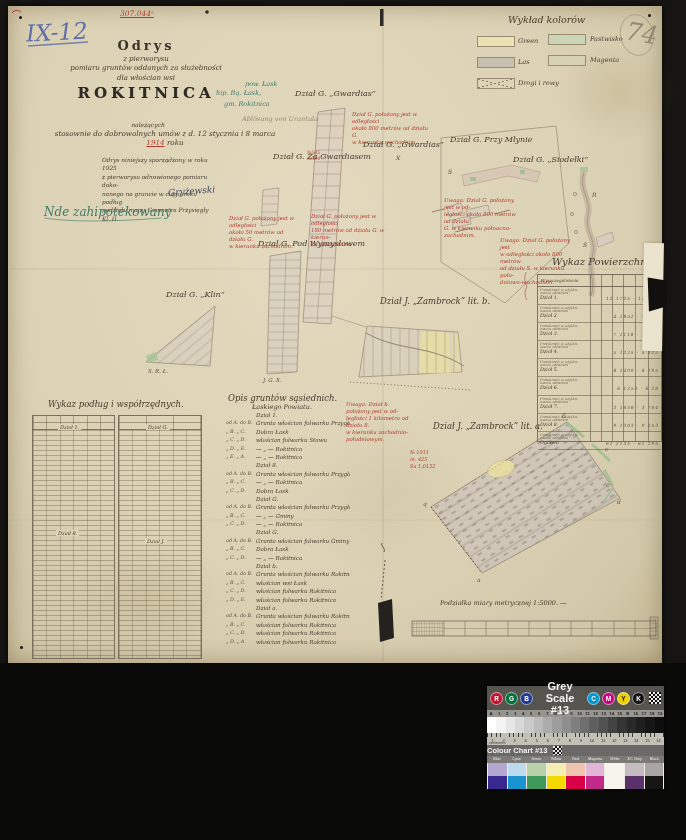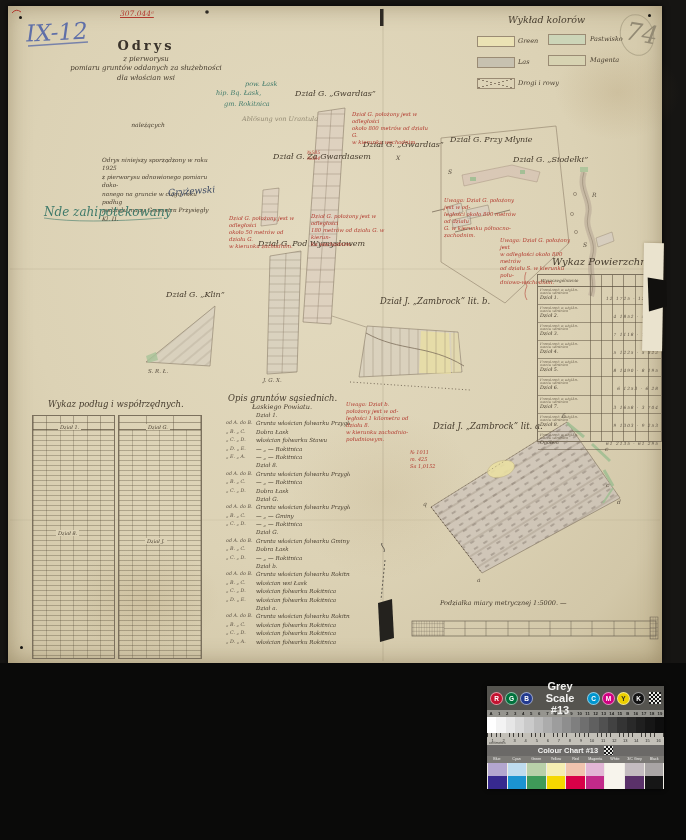--- a/index.html
+++ b/index.html
@@ -67,21 +67,21 @@
      background:repeating-conic-gradient(#141414 0 25%, #e8e8e4 0 50%);background-size:4px 4px;}
   .card-index{height:7px;background:#96958f;display:flex;}
   .idx{flex:1;text-align:center;font-size:4.3px;color:#1d1d1b;line-height:7px;font-weight:bold;}
   .card-greys{height:16px;display:flex;}
   .gs{flex:1;}
   .card-ruler{height:12px;background:#c3c0b8;position:relative;}
   .rticks{height:4px;background:repeating-linear-gradient(to right,#3c3a36 0 0.7px, transparent 0.7px 4.4px);}
   .rnums{display:flex;height:7px;}
   .rn{flex:1;text-align:center;font-size:4px;color:#2e2d2b;line-height:7px;}
   .runit{position:absolute;left:2px;bottom:0;font-size:3.2px;color:#3c3a36;}
-  .card-ctitle{height:11px;background:#6b6967;display:flex;align-items:center;justify-content:center;gap:4px;
+  .card-ctitle{height:11px;background:#6b6967;display:flex;align-items:center;gap:4px;
      color:#f2f2f0;font-weight:bold;font-size:7.5px;}
   .bc2{width:9px;height:9px;}
   .card-clabels{height:7px;background:#7c7a76;display:flex;}
   .cl{flex:1;text-align:center;font-size:3.6px;color:#f0efec;line-height:7px;}
   .card-crow{height:13px;display:flex;background:#efece4;gap:1px;padding:0 1px;}
   .cp{flex:1;}
   #footer-label{position:absolute;left:10px;top:804px;color:#ededeb;font-weight:bold;
      font-size:15px;letter-spacing:0.2px;}
   .plbl{font-size:8px;white-space:nowrap;}
   .rnote{font-size:5.4px;line-height:1.3;}
@@ -236,21 +236,23 @@
 
   <span class="t blue hw" style="left:26px;top:18px;font-size:23px;transform:rotate(-3deg);">IX-12</span>
   <span class="t red hw" style="left:100px;top:9px;font-size:7.5px;text-decoration:underline;margin-left:20px;">307.044ᵃ</span>
   <span class="t pencil hw" style="left:626px;top:18px;font-size:25px;transform:rotate(10deg);">74</span>
   <span class="t" style="left:620px;top:14px;width:32px;height:40px;border:1.5px solid rgba(150,140,115,.55);border-radius:50%;transform:rotate(-14deg);"></span>
 
   <span class="t ser ctr" style="left:96px;top:38px;width:100px;font-size:13px;font-weight:bold;letter-spacing:3px;color:#3a332b;">Odrys</span>
   <span class="t hw ctr" style="left:96px;top:55px;width:100px;font-size:7px;">z pierworysu</span>
   <span class="t hw ctr" style="left:56px;top:64px;width:180px;font-size:7px;">pomiaru gruntów oddanych za służebności</span>
   <span class="t hw ctr" style="left:96px;top:74px;width:100px;font-size:7px;">dla włościan wsi</span>
+  <span class="t ser ctr" style="left:76px;top:84px;width:140px;font-size:15px;font-weight:bold;letter-spacing:4px;color:#2e2a24;text-shadow:0.4px 0.4px 0 rgba(60,50,40,.4);">ROKITNICA</span>
   <span class="t hw ctr" style="left:118px;top:121px;width:60px;font-size:6px;">należących</span>
+  <span class="t hw ctr" style="left:50px;top:129px;width:230px;font-size:7.2px;"><span>stosownie do dobrowolnych umów z d. 12 stycznia i 8 marca </span><span class="red" style="text-decoration:underline;">1914</span><span> roku</span></span>
   <span class="t hw pre" style="left:102px;top:156px;width:116px;font-size:5.8px;line-height:1.45;">Odrys niniejszy sporządzony w roku 1925
 z pierworysu odnowionego pomiaru doko-
 nanego na gruncie w ciągu roku podług
 podziału mapy. Geometra Przysięgły Kl. II.</span>
   <span class="t hw" style="left:168px;top:186px;font-size:9px;color:#3d4a63;transform:rotate(-4deg);">Gryżewski</span>
   <span class="t hw teal" style="left:44px;top:205px;font-size:12px;">Nde zahipotekowany</span>
   <span class="t hw teal" style="left:245px;top:80px;font-size:6.5px;">pow. Łask</span>
   <span class="t hw teal" style="left:216px;top:89px;font-size:6.5px;">hip. Bq. Łask,</span>
   <span class="t hw teal" style="left:224px;top:100px;font-size:6.5px;">gm. Rokitnica</span>
   <span class="t hw pencil" style="left:242px;top:115px;font-size:6.5px;">Ablösung von Urantula</span>

